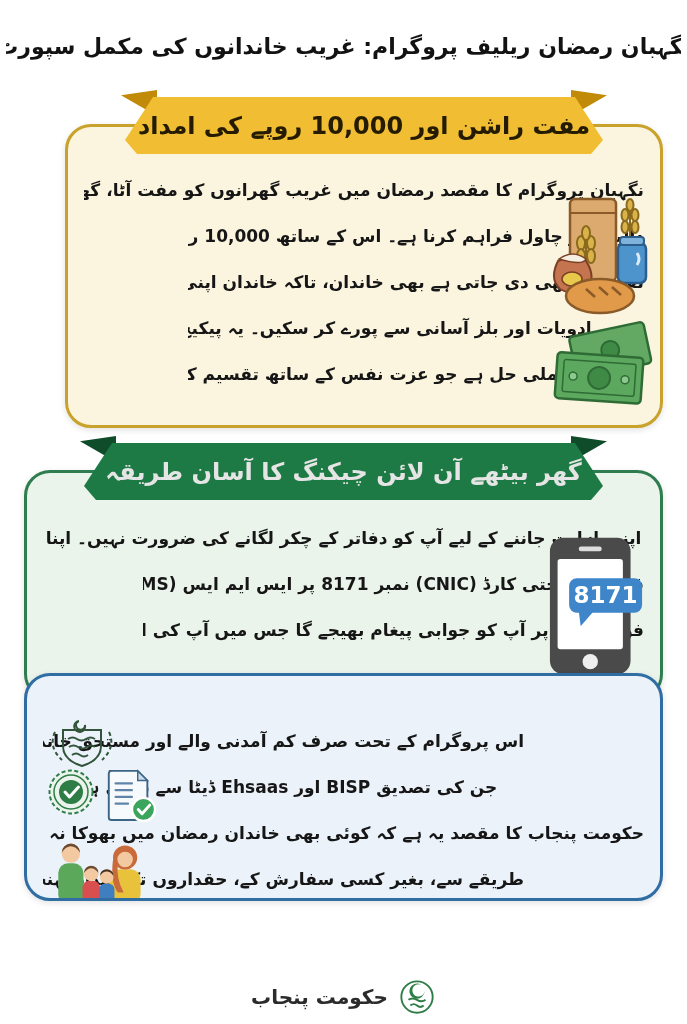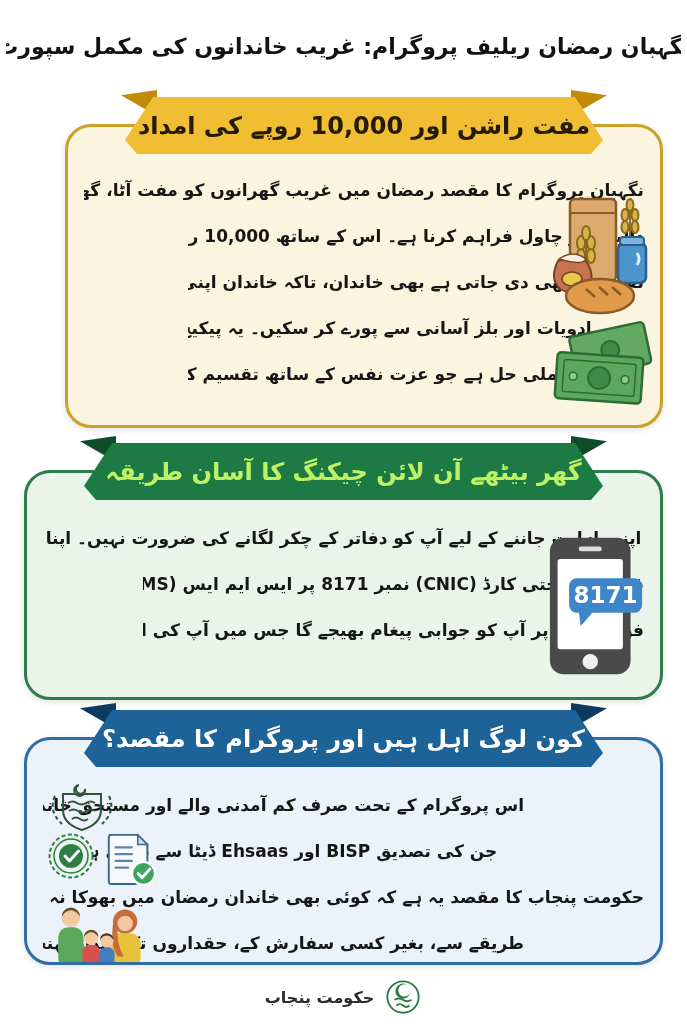--- a/index.html
+++ b/index.html
@@ -20,21 +20,21 @@
   .ribbon{position:relative;height:64px;margin:0 60px;z-index:3;}
   .fold{position:absolute;top:0;width:36px;height:26px;z-index:1;}
   .fold-l{left:-4px;clip-path:polygon(0 20%,100% 0,100% 100%);}
   .fold-r{right:-4px;clip-path:polygon(0 0,100% 20%,0 100%);}
   .band{position:absolute;left:0;right:0;top:7px;bottom:0;z-index:2;
     display:flex;align-items:center;justify-content:center;
     font-size:24px;font-weight:bold;direction:rtl;white-space:nowrap;overflow:hidden;
     clip-path:polygon(28px 0,calc(100% - 28px) 0,100% calc(100% - 14px),calc(100% - 12px) 100%,12px 100%,0 calc(100% - 14px));}
   .s1 .band{background:#F1BE33;color:#241B00;}
   .s1 .fold{background:#C18A08;}
-  .s2 .band{background:#1E7A44;color:#bef264;}
+  .s2 .band{background:#1E7A44;color:#e5e5e5;}
   .s2 .fold{background:#0F4D2A;}
   .s3 .band{background:#1D6398;color:#ffffff;}
   .s3 .fold{background:#0D3B60;}
 
   
   .card{position:relative;margin-top:-30px;border-radius:26px;z-index:1;box-sizing:border-box;
         box-shadow:0 2px 6px rgba(0,0,0,.12);overflow:hidden;}
   .card1{height:304px;background:#FBF4DE;border:3px solid #C9A22B;}
   .card2{height:230px;background:#EBF4EA;border:3px solid #2E7D4E;}
   .card3{height:228px;background:#EBF2F9;border:3px solid #2F6DA3;}
@@ -53,21 +53,21 @@
   .money{right:6px;top:192px;width:104px;height:88px;}
   .phone{right:16px;top:60px;width:96px;height:146px;}
   .crest{left:16px;top:42px;width:78px;height:54px;}
   .seal{left:20px;top:92px;width:48px;height:48px;}
   .doc{left:76px;top:90px;width:54px;height:58px;}
   .family{left:24px;top:166px;width:94px;height:62px;}
 
   
   .footer{position:absolute;top:974px;left:0;right:0;height:46px;
     display:flex;align-items:center;justify-content:center;gap:10px;}
-  .footer-label{font-size:16px;font-weight:bold;color:#2b2b2b;direction:rtl;}
+  .footer-label{font-size:20px;font-weight:bold;color:#2b2b2b;direction:rtl;}
   .emblem{width:38px;height:38px;}
 </style>
 </head>
 <body>
 
 <div class="page">
 
   <div class="main-title">نگہبان رمضان ریلیف پروگرام: غریب خاندانوں کی مکمل سپورٹ</div>
 
   <div class="section s1">
@@ -149,25 +149,20 @@
         <rect x="32" y="11" width="24" height="5" rx="2.5" fill="#DDDDDD"></rect>
         <circle cx="44" cy="131" r="8" fill="#EFEFEF"></circle>
         <rect x="22" y="44" width="76" height="36" rx="8" fill="#3E86C9"></rect>
         <polygon points="32,78 48,78 34,94" fill="#3E86C9"></polygon>
         <text x="60" y="70" font-size="24" font-weight="bold" fill="#ffffff" text-anchor="middle">8171</text>
       </svg>
     </div>
   </div>
 
   <div class="section s3">
-    <div class="ribbon">
-      <div class="fold fold-l"></div>
-      <div class="fold fold-r"></div>
-      <div class="band">کون لوگ اہل ہیں اور پروگرام کا مقصد؟</div>
-    </div>
     <div class="card card3">
       <div class="tx">
         <div class="tline ind">اس پروگرام کے تحت صرف کم آمدنی والے اور مستحق خاندان اہل ہیں،</div>
         <div class="tline ind">جن کی تصدیق BISP اور Ehsaas ڈیٹا سے ہوتی ہے۔</div>
         <div class="tline">حکومت پنجاب کا مقصد یہ ہے کہ کوئی بھی خاندان رمضان میں بھوکا نہ رہے اور شفاف</div>
         <div class="tline ind">طریقے سے، بغیر کسی سفارش کے، حقداروں تک امداد پہنچائی جائے۔</div>
       </div>
 
       <svg class="sideicon crest" viewBox="0 0 78 54">
         <g fill="none" stroke="#31543B" stroke-width="2">

